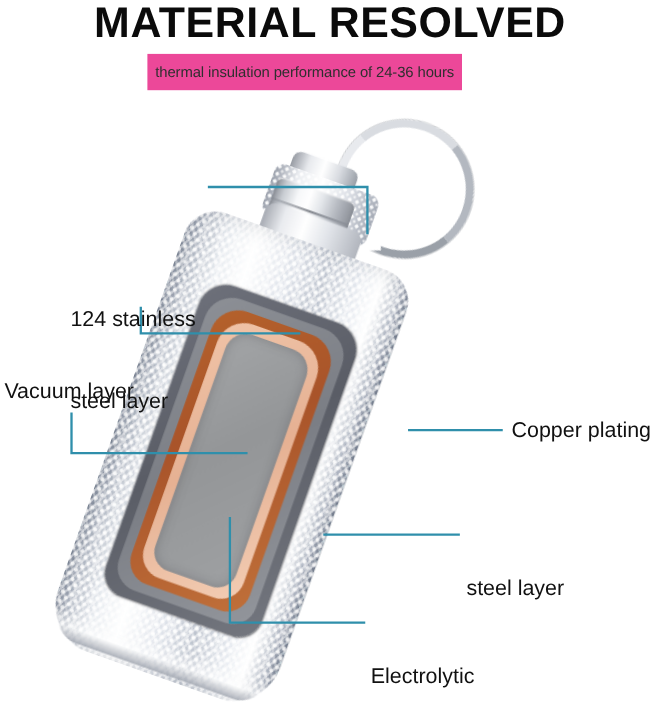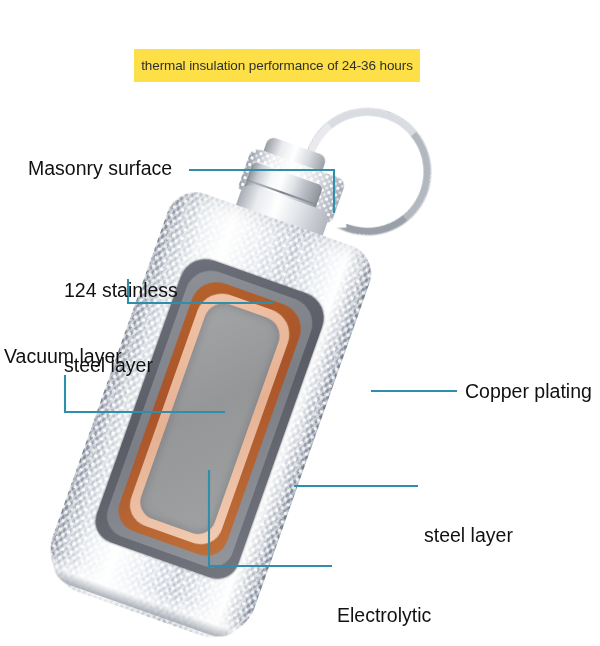--- a/index.html
+++ b/index.html
@@ -34,21 +34,21 @@
     color: #0b0b0b;
     line-height: 44px;
     white-space: nowrap;
   }
   #subtitle-box {
     position: absolute;
     left: 134px;
     top: 49px;
     width: 286px;
     height: 33px;
-    background: #fde047;
+    background: #ec4899;
     display: flex;
     align-items: center;
     justify-content: center;
   }
   #subtitle-text {
     font-family: "Liberation Sans", sans-serif;
     font-size: 13.5px;
     color: #2f2f2f;
     letter-spacing: -0.1px;
     white-space: nowrap;
@@ -241,20 +241,21 @@
     border-radius: 20px 20px 18px 18px;
     background: linear-gradient(135deg, #a3a5a7 0%, #949698 45%, #9fa1a3 100%);
     box-shadow: inset 0 0 10px rgba(90,92,96,.45);
   }
 </style>
 </head>
 <body>
 
 <div id="page">
 
+  <div id="title">MATERIAL RESOLVED</div>
 
   <div id="subtitle-box">
     <span id="subtitle-text">thermal insulation performance of 24-36 hours</span>
   </div>
 
   <div id="bottle-wrap">
     <div id="bottle">
 
       <div id="ring"></div>
       <div id="ring-mask"></div>
@@ -287,21 +288,20 @@
       <path d="M65,376 L65,412 L224,412"></path>
 
       <path d="M372,391 L456,391"></path>
 
       <path d="M295,486 L417,486"></path>
 
       <path d="M209,471 L209,566 L331,566"></path>
     </g>
   </svg>
 
-  <div class="label left" style="left:28px; top:156px;">Masonry surface</div>
 
   <div class="label left" style="left:64px; top:228px;">
     <div>124 stainless</div>
     <div>steel layer</div>
   </div>
 
   <div class="label left" style="left:465px; top:379px;">Copper plating</div>
 
   <div class="label left" style="left:4px; top:344px;">Vacuum layer</div>
 

